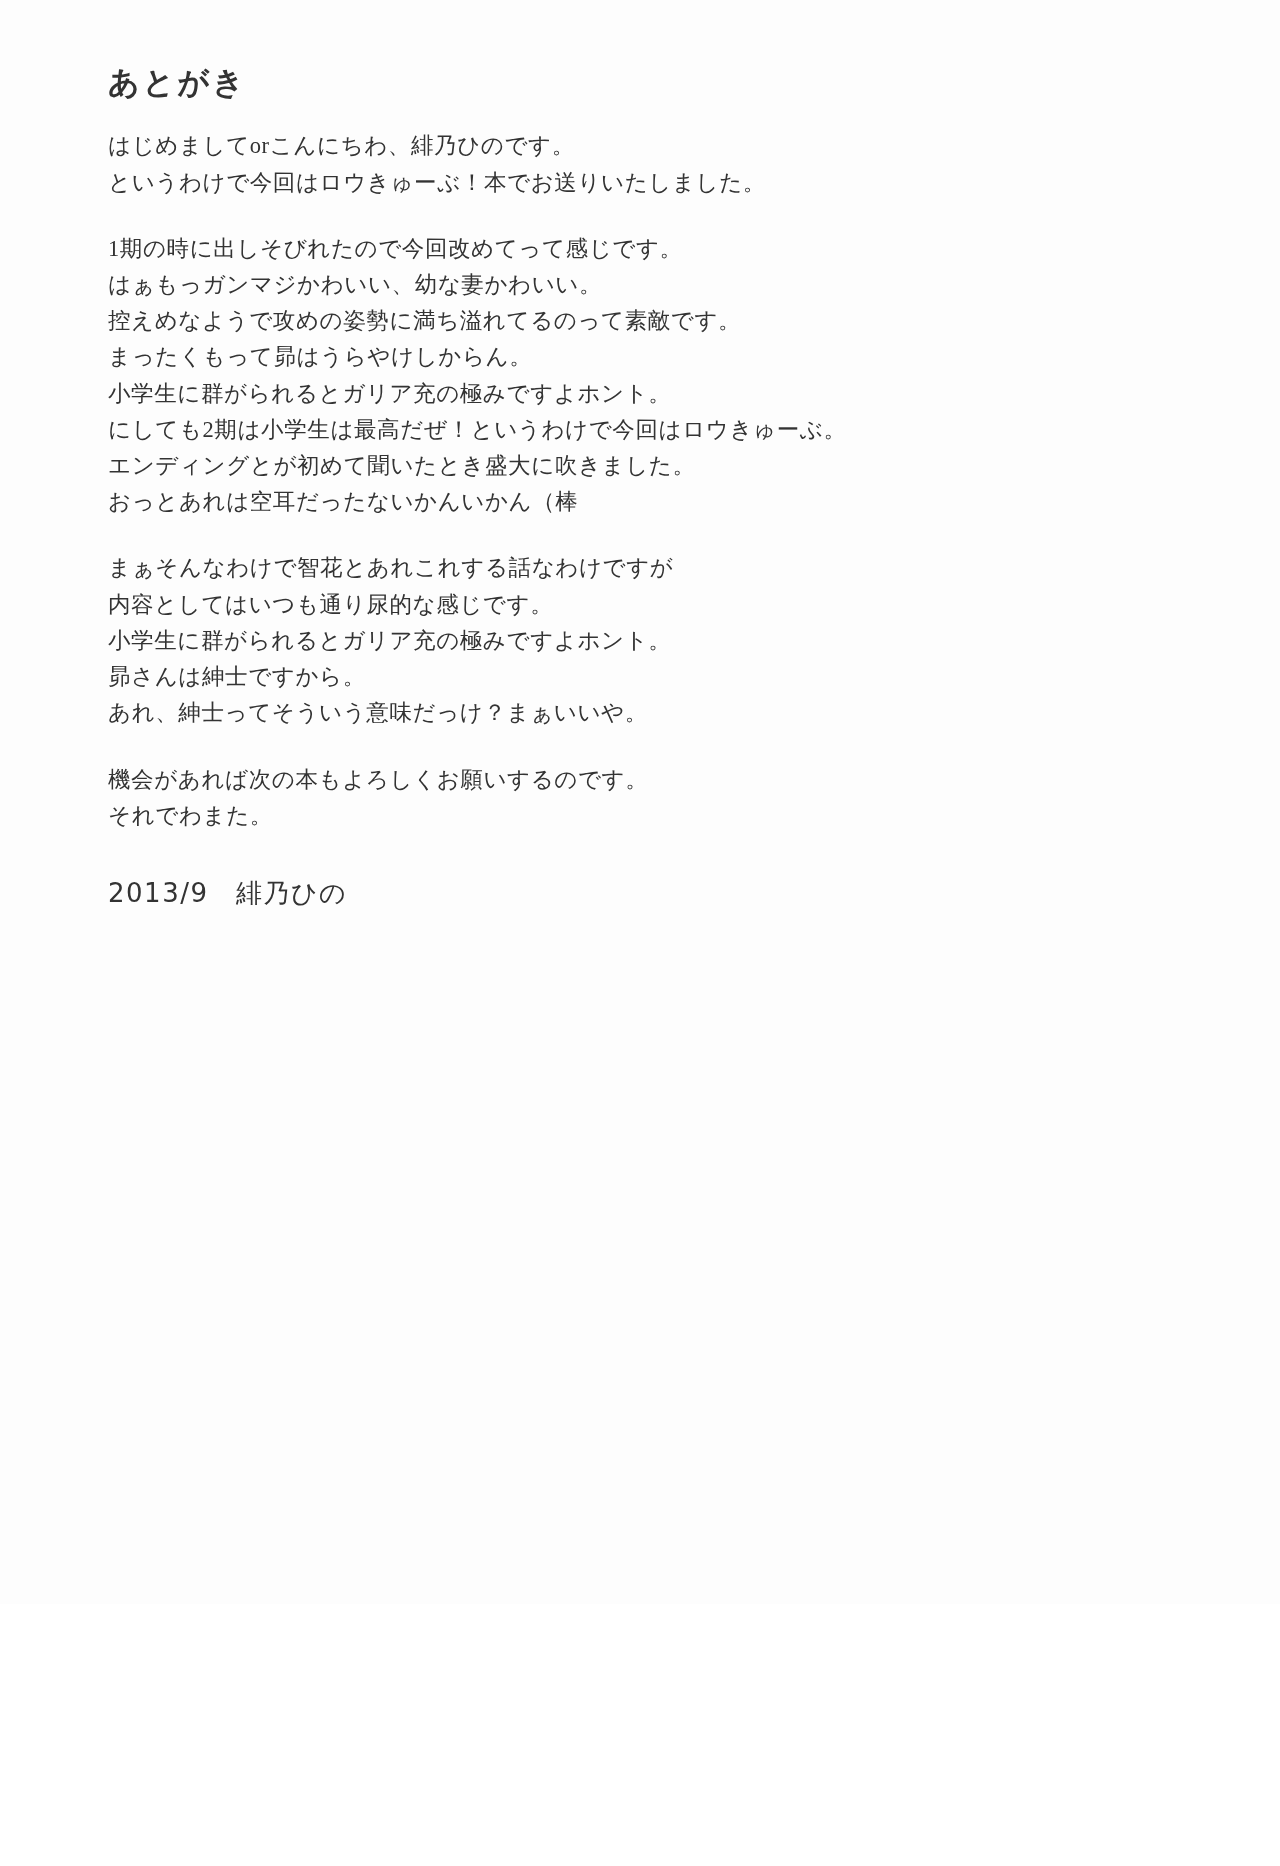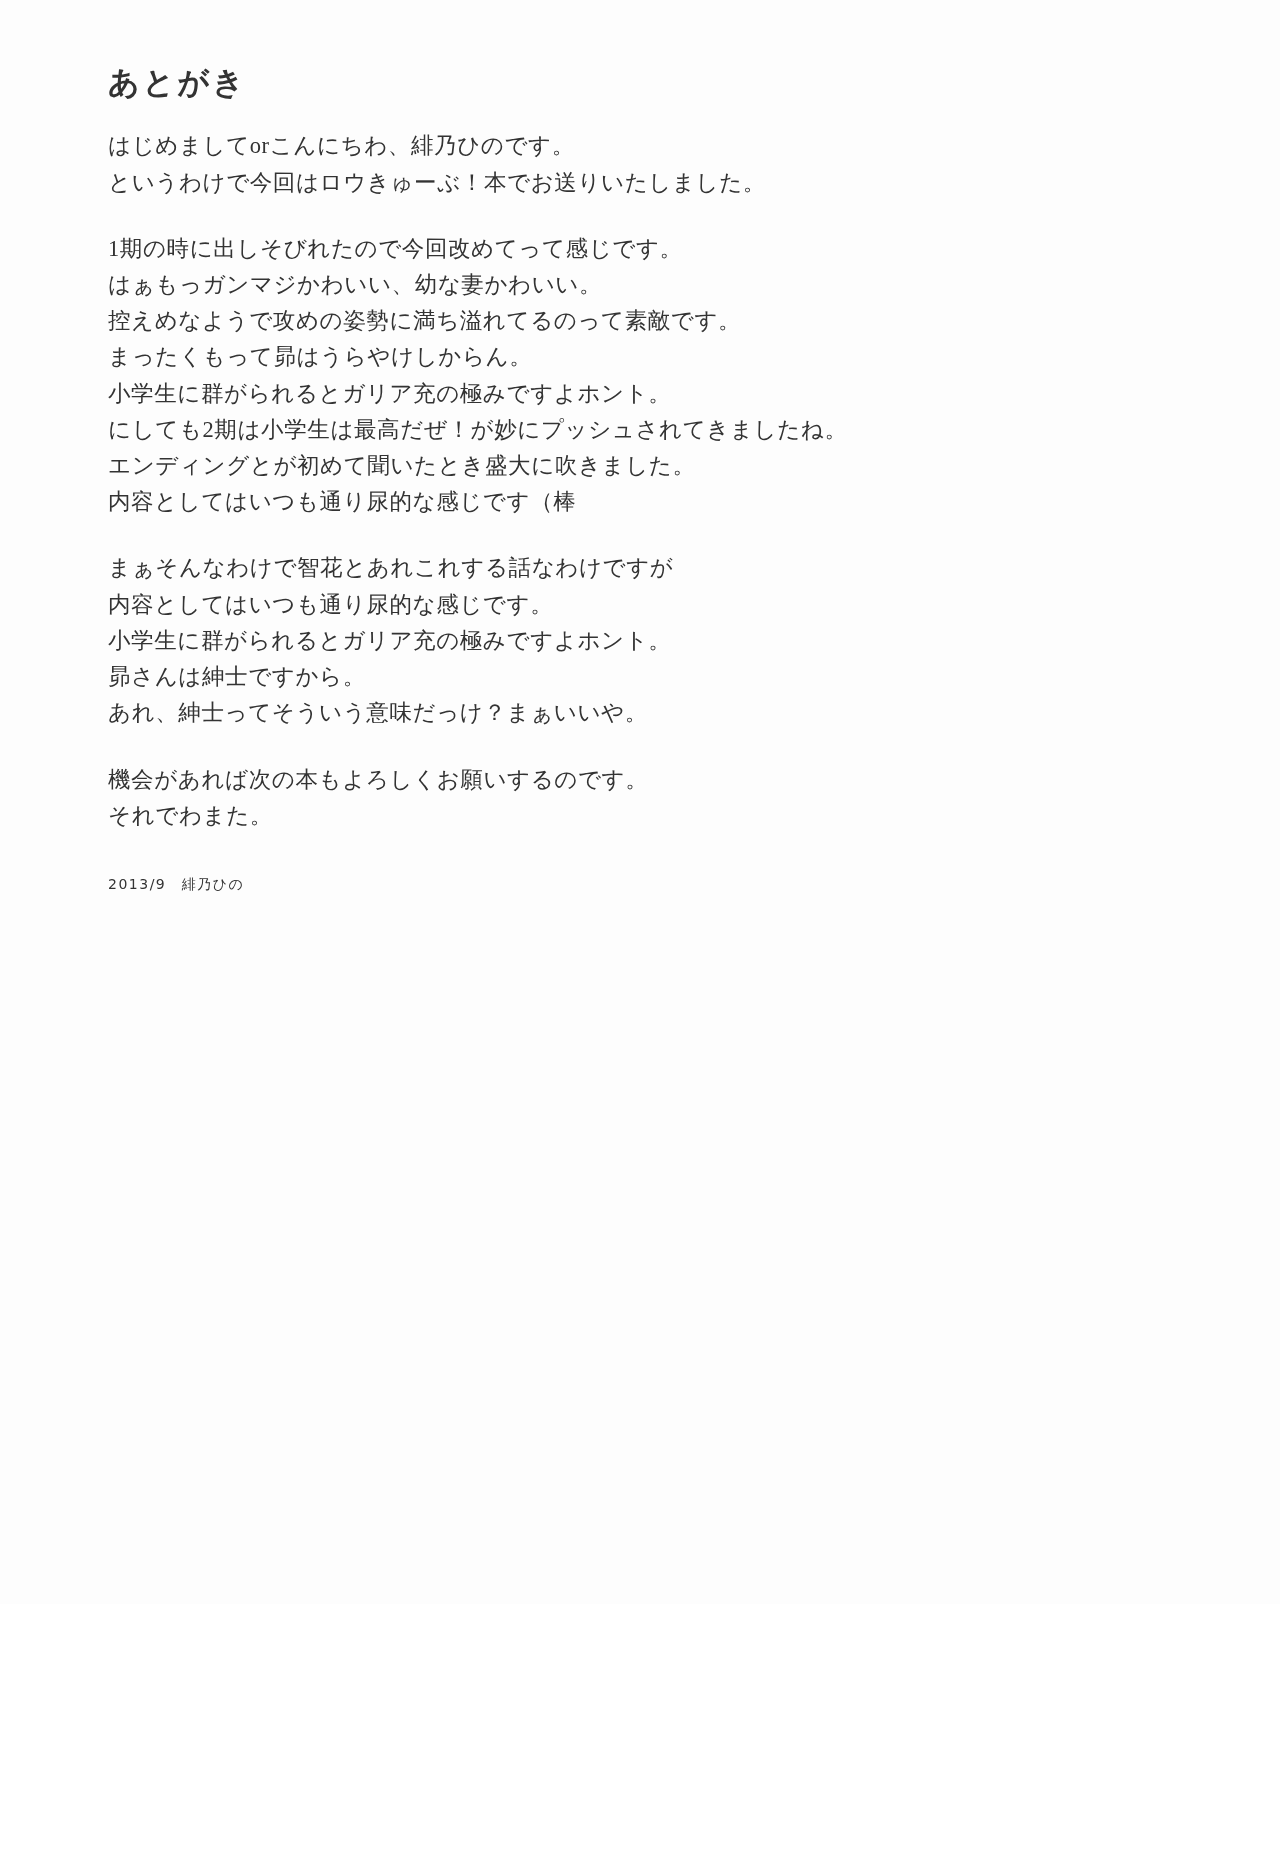--- a/index.html
+++ b/index.html
@@ -47,21 +47,21 @@
   }
   .line {
     font-size: 22.5px;
     line-height: 1.61;
     color: #333333;
     letter-spacing: 0.6px;
     white-space: pre;
   }
   .signature {
     margin-top: 42px;
-    font-size: 14px;
+    font-size: 26px;
     letter-spacing: 1.5px;
     color: #333333;
   }
 </style>
 </head>
 <body>
 
 <div class="page">
   <div class="afterword">
 
@@ -71,23 +71,23 @@
       <div class="line">はじめましてorこんにちわ、緋乃ひのです。</div>
       <div class="line">というわけで今回はロウきゅーぶ！本でお送りいたしました。</div>
     </div>
 
     <div class="para">
       <div class="line">1期の時に出しそびれたので今回改めてって感じです。</div>
       <div class="line">はぁもっガンマジかわいい、幼な妻かわいい。</div>
       <div class="line">控えめなようで攻めの姿勢に満ち溢れてるのって素敵です。</div>
       <div class="line">まったくもって昴はうらやけしからん。</div>
       <div class="line">小学生に群がられるとガリア充の極みですよホント。</div>
-      <div class="line">にしても2期は小学生は最高だぜ！が妙にプッシュされてきましたね。</div>
+      <div class="line">にしても2期は小学生は最高だぜ！というわけで今回はロウきゅーぶ。</div>
       <div class="line">エンディングとが初めて聞いたとき盛大に吹きました。</div>
-      <div class="line">内容としてはいつも通り尿的な感じです（棒</div>
+      <div class="line">おっとあれは空耳だったないかんいかん（棒</div>
     </div>
 
     <div class="para">
       <div class="line">まぁそんなわけで智花とあれこれする話なわけですが</div>
       <div class="line">内容としてはいつも通り尿的な感じです。</div>
       <div class="line">小学生に群がられるとガリア充の極みですよホント。</div>
       <div class="line">昴さんは紳士ですから。</div>
       <div class="line">あれ、紳士ってそういう意味だっけ？まぁいいや。</div>
     </div>
 

